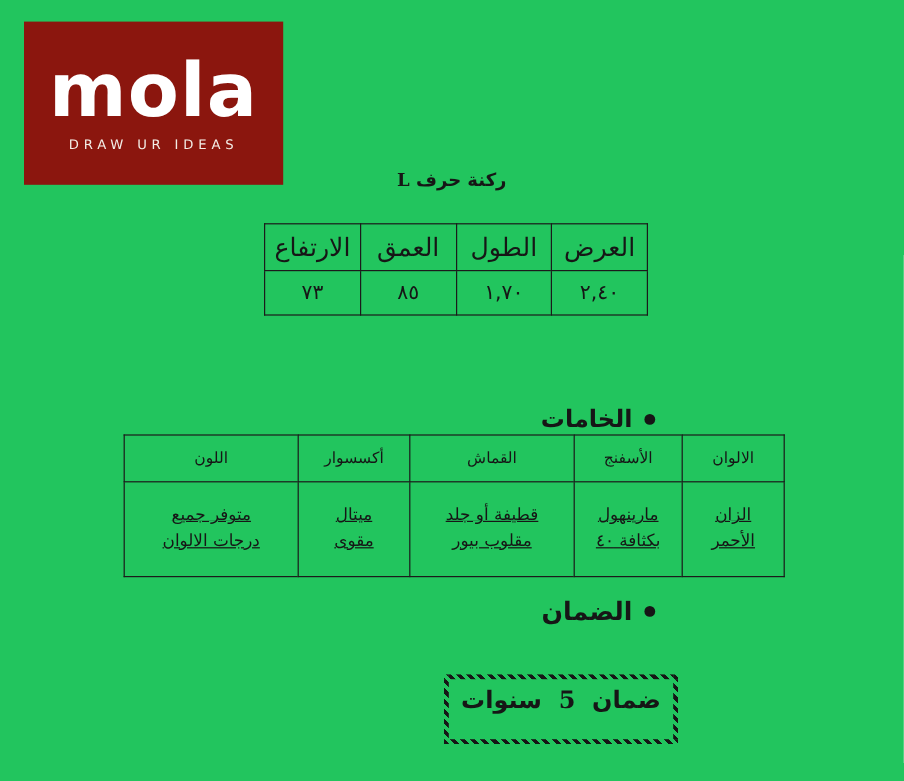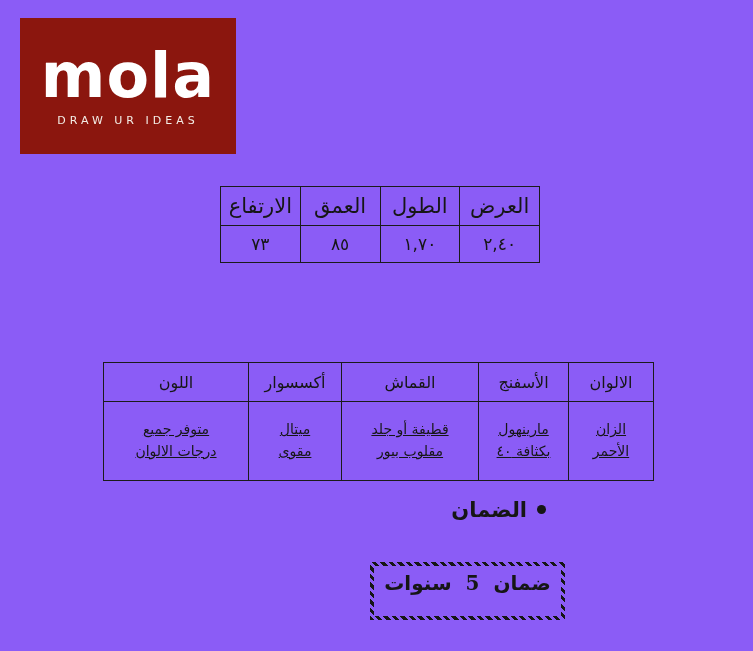--- a/index.html
+++ b/index.html
@@ -1,19 +1,19 @@
 <!DOCTYPE html>
 <html><head>
 <meta charset="utf-8">
 <style>
   html,body { margin:0; padding:0; }
   .page {
     position:relative;
     width:753px; height:651px;
-    background:#8b5cf6;
+    background:#22c55e;
     color:#161616;
     font-family:"DejaVu Sans", sans-serif;
     overflow:hidden;
   }
 
   
   .logo {
     position:absolute; left:20px; top:18px;
     width:216px; height:136px;
     background:#8b160e;
@@ -60,21 +60,21 @@
   th, td {
     border:1.6px solid #1b1b1b;
     text-align:center; vertical-align:middle;
     font-weight:normal; padding:0 4px;
   }
   .dims-table { position:absolute; left:220px; top:186px; width:320px; }
   .dims-table th { height:38px; font-size:21px; }
   .dims-table td { height:36px; font-size:17px; }
 
   .mat-table { position:absolute; left:103px; top:362px; width:550px; }
-  .mat-table th { height:38px; font-size:16px; }
+  .mat-table th { height:38px; font-size:13px; }
   .mat-table td { height:78px; font-size:14px; line-height:1.55; white-space:pre-line;text-decoration:underline; }
   .col-wood   { width:85px; }
   .col-foam   { width:90px; }
   .col-fabric { width:137px; }
   .col-acc    { width:93px; }
   .col-color  { width:145px; }
 
   
   .warranty-box {
     position:absolute; left:370px; top:562px;
@@ -89,39 +89,44 @@
 </head>
 <body>
 
 <div class="page" dir="rtl">
 
   <div class="logo" dir="ltr">
     <div class="logo-brand">mola</div>
     <div class="logo-tagline">DRAW UR IDEAS</div>
   </div>
 
+  <div class="subtitle serif">ركنة حرف L</div>
 
   <table class="dims-table" dir="rtl">
     <tbody>
       <tr>
         <th>العرض</th>
         <th>الطول</th>
         <th>العمق</th>
         <th>الارتفاع</th>
       </tr>
       <tr>
         <td>٢,٤٠</td>
         <td>١,٧٠</td>
         <td>٨٥</td>
         <td>٧٣</td>
       </tr>
     </tbody>
   </table>
 
 
+  <div class="bullet-line materials-heading serif">
+    <span class="bullet-dot"></span>
+    <span>الخامات</span>
+  </div>
 
   <table class="mat-table" dir="rtl">
     <colgroup>
       <col class="col-wood">
         <col class="col-foam">
         <col class="col-fabric">
         <col class="col-acc">
         <col class="col-color">
     </colgroup>
     <tbody>

